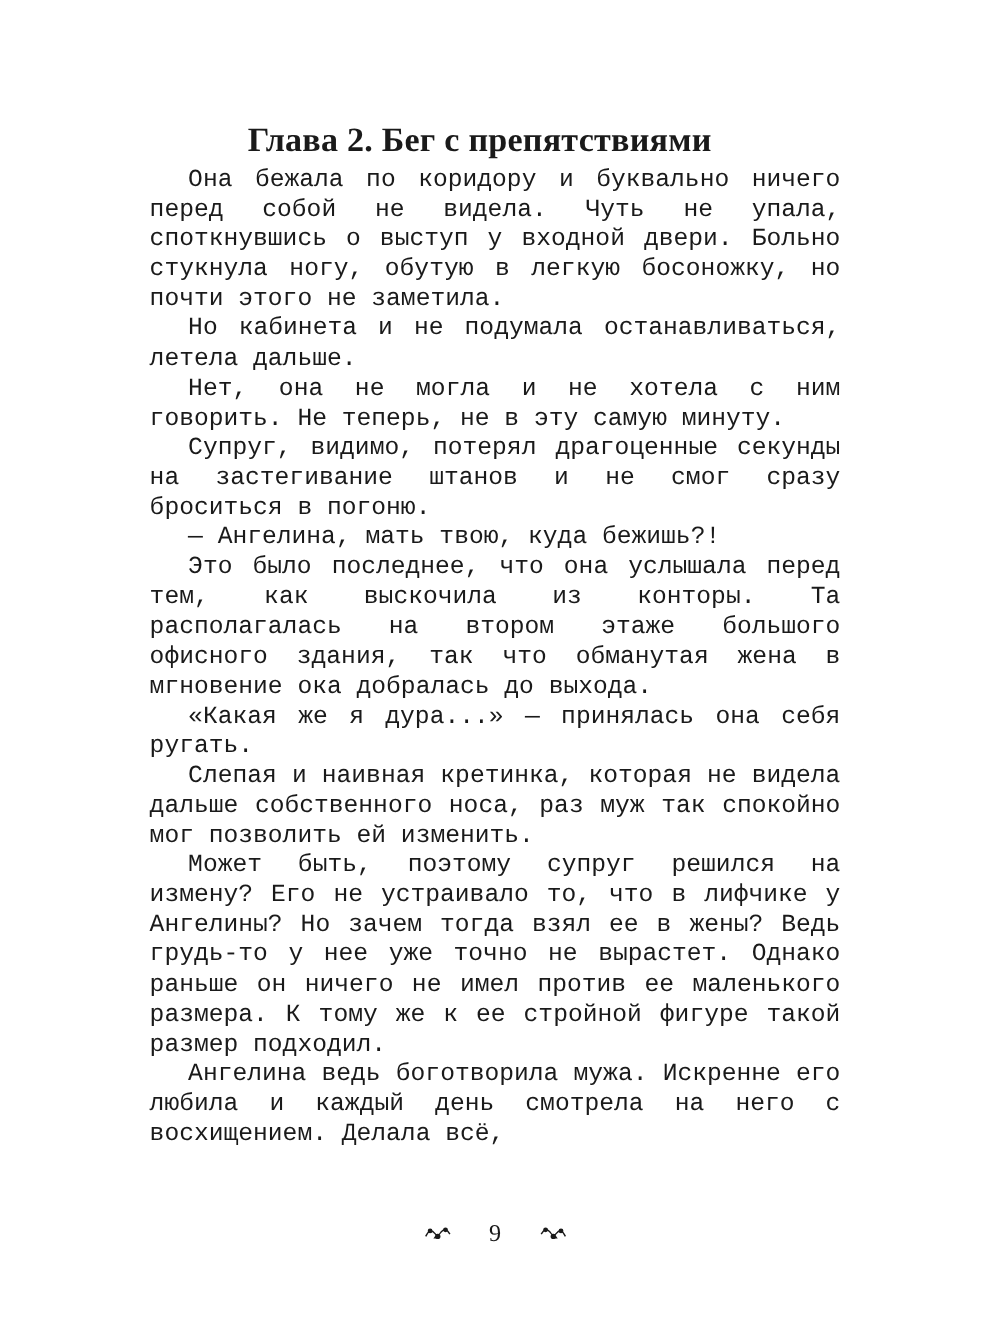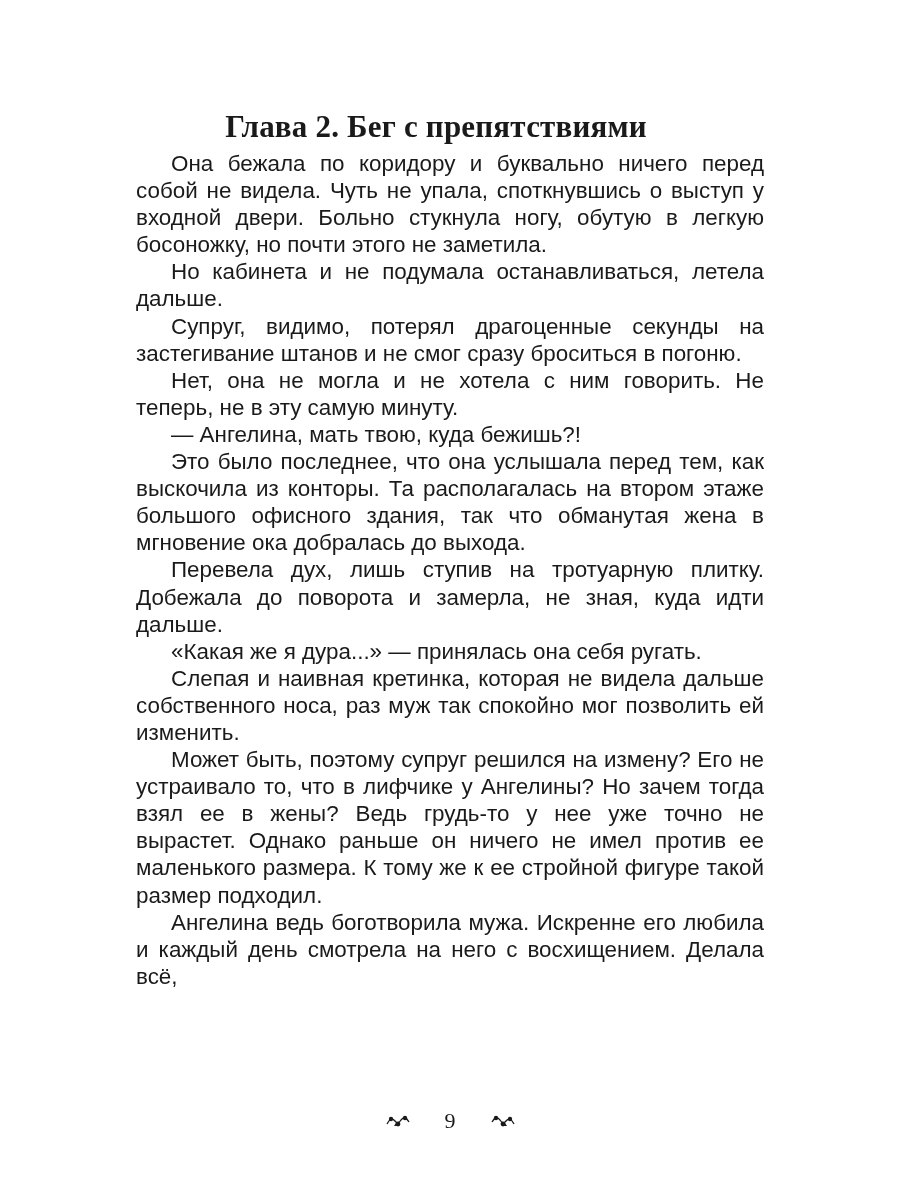--- a/index.html
+++ b/index.html
@@ -18,21 +18,21 @@
     font-size: 31px;
     font-family: "Liberation Serif", serif;
     letter-spacing: 0.2px;
   }
   .body-text {
     position: absolute;
     top: 150px; left: 136px; width: 628px;
     font-size: 22.4px;
     line-height: 27.1px;
     text-align: justify;
-    font-family: Liberation Sans, sans-serif;
+    font-family: Liberation Mono, monospace;
     font-stretch: condensed;
   }
   .body-text p {
     margin: 0;
     text-indent: 35px;
     hyphens: manual;
   }
   .footer {
     position: absolute;
     top: 1108px; left: 0; width: 900px;
@@ -43,25 +43,24 @@
   .ornament { display: inline-block; width: 26px; height: 14px; }
 </style>
 </head>
 <body>
 
 <h1 class="chapter-title">Глава 2. Бег с препятствиями</h1>
 
 <div class="body-text">
   <p>Она бежала по коридору и буквально ничего перед собой не видела. Чуть не упала, споткнувшись о выступ у входной двери. Больно стукнула ногу, обутую в легкую босоножку, но почти этого не заметила.</p>
   <p>Но кабинета и не подумала останавливаться, летела дальше.</p>
+  <p>Нет, она не могла и не хотела с ним говорить. Не теперь, не в эту самую минуту.</p>
   <p>Супруг, видимо, потерял драгоценные секунды на застеги­вание штанов и не смог сразу броситься в погоню.</p>
-  <p>Нет, она не могла и не хотела с ним говорить. Не теперь, не в эту самую минуту.</p>
   <p>— Ангелина, мать твою, куда бежишь?!</p>
   <p>Это было последнее, что она услышала перед тем, как вы­скочила из конторы. Та располагалась на втором этаже боль­шого офисного здания, так что обманутая жена в мгновение ока добралась до выхода.</p>
-  <p>Перевела дух, лишь ступив на тротуарную плитку. Добежа­ла до поворота и замерла, не зная, куда идти дальше.</p>
   <p>«Какая же я дура...» — принялась она себя ругать.</p>
   <p>Слепая и наивная кретинка, которая не видела дальше соб­ственного носа, раз муж так спокойно мог позволить ей изме­нить.</p>
   <p>Может быть, поэтому супруг решился на измену? Его не устраивало то, что в лифчике у Ангелины? Но зачем тогда взял ее в жены? Ведь грудь-то у нее уже точно не вырастет. Однако раньше он ничего не имел против ее маленького размера. К тому же к ее стройной фигуре такой размер под­ходил.</p>
   <p>Ангелина ведь боготворила мужа. Искренне его любила и каждый день смотрела на него с восхищением. Делала всё,</p>
 </div>
 
 <div class="footer">
   <svg class="ornament" viewBox="0 0 26 14">
     <path d="M2 10 Q6 2 10 7 Q13 11 16 6 Q20 1 24 8" fill="none" stroke="#1a1a1a" stroke-width="1.3"></path>
     <circle cx="6" cy="5" r="2.2" fill="#1a1a1a"></circle>

